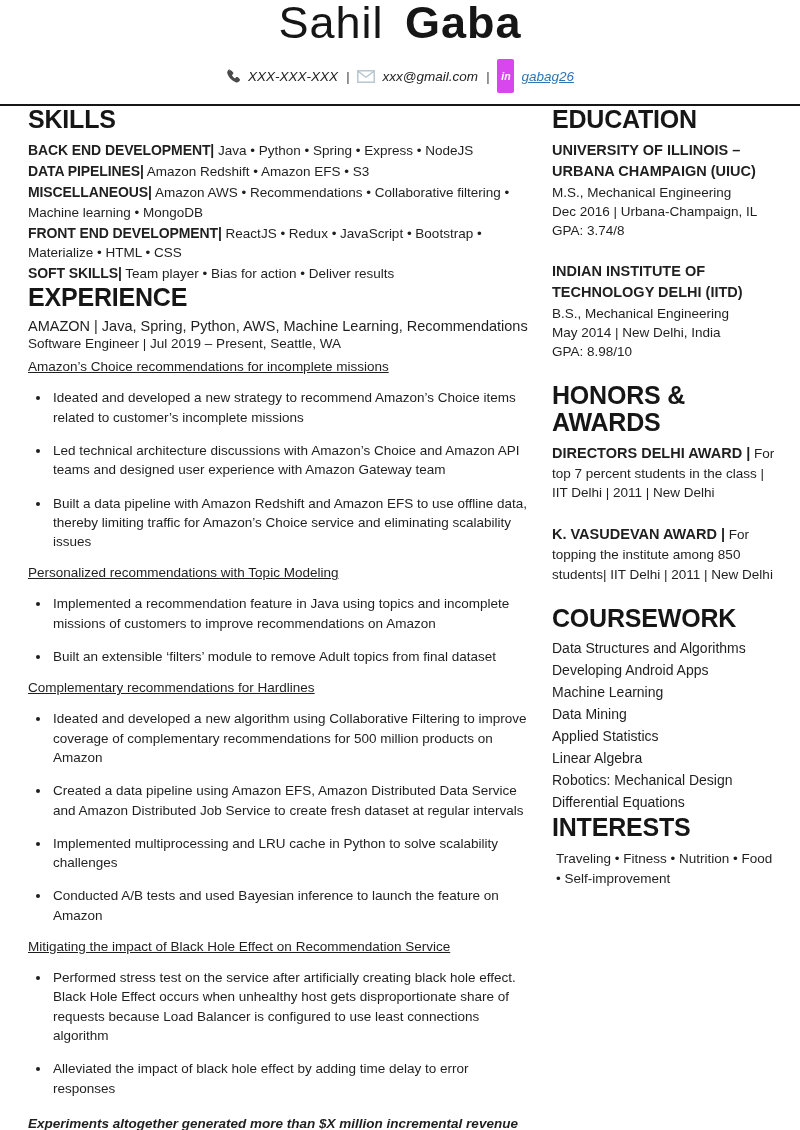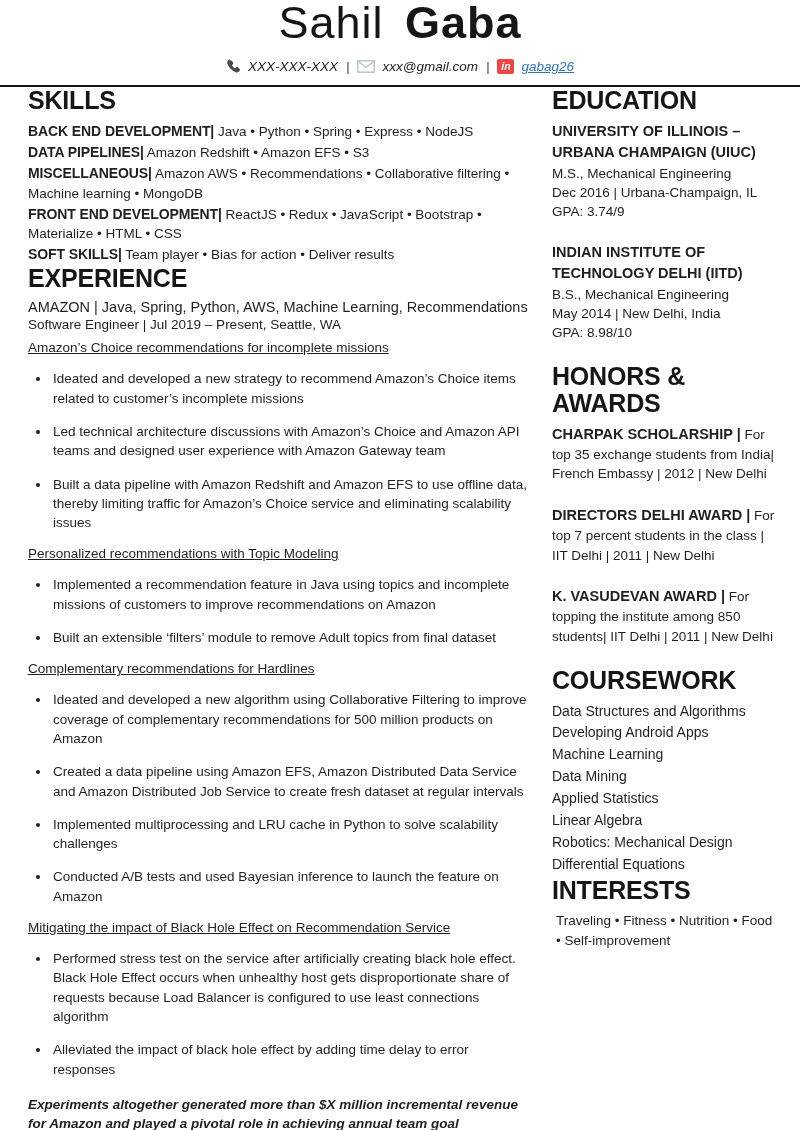--- a/index.html
+++ b/index.html
@@ -21,21 +21,21 @@
   .contact {
     margin-top: 14px;
     display: flex; justify-content: center; align-items: center;
     gap: 7px;
     font-size: 13.5px; color: #222; font-style: italic;
   }
   .contact .sep { color: #444; padding: 0 1px; }
   .icon-phone svg { display: block; }
   .icon-mail svg { display: block; }
   .li-badge {
-    width: 17px; height: 15px; background: #ef4444; border-radius: 2px;
+    width: 17px; height: 34px; background: #d946ef; border-radius: 2px;
     color: #fff; font-size: 10.5px; font-weight: 700;
     display: inline-flex; align-items: center; justify-content: center;
     line-height: 1;
   }
   a.link { color: #2e74b5; text-decoration: underline; }
 
   .rule { border: none; border-top: 2.5px solid #161616; margin: 11px 0 0 0; }
 
   
   .columns {
@@ -185,35 +185,32 @@
     </div>
 
     <div class="col-right">
 
       <h2 class="section mt-first">EDUCATION</h2>
 
       <div class="school">
         <p class="edu-name">UNIVERSITY OF ILLINOIS – URBANA CHAMPAIGN (UIUC)</p>
         <p>M.S., Mechanical Engineering</p>
         <p>Dec 2016 | Urbana-Champaign, IL</p>
-        <p>GPA: 3.74/9</p>
+        <p>GPA: 3.74/8</p>
       </div>
 
       <div class="school">
         <p class="edu-name">INDIAN INSTITUTE OF TECHNOLOGY DELHI (IITD)</p>
         <p>B.S., Mechanical Engineering</p>
         <p>May 2014 | New Delhi, India</p>
         <p>GPA: 8.98/10</p>
       </div>
 
       <h2 class="section mt-right">HONORS &amp; AWARDS</h2>
 
-      <div class="honor">
-        <p><strong>CHARPAK SCHOLARSHIP |</strong> <span>For top 35 exchange students from India| French Embassy | 2012 | New Delhi</span></p>
-      </div>
       <div class="honor">
         <p><strong>DIRECTORS DELHI AWARD |</strong> <span>For top 7 percent students in the class | IIT Delhi | 2011 | New Delhi</span></p>
       </div>
       <div class="honor">
         <p><strong>K. VASUDEVAN AWARD |</strong> <span>For topping the institute among 850 students| IIT Delhi | 2011 | New Delhi</span></p>
       </div>
 
       <h2 class="section mt-right">COURSEWORK</h2>
       <div class="course-list">
         <p>Data Structures and Algorithms</p>

